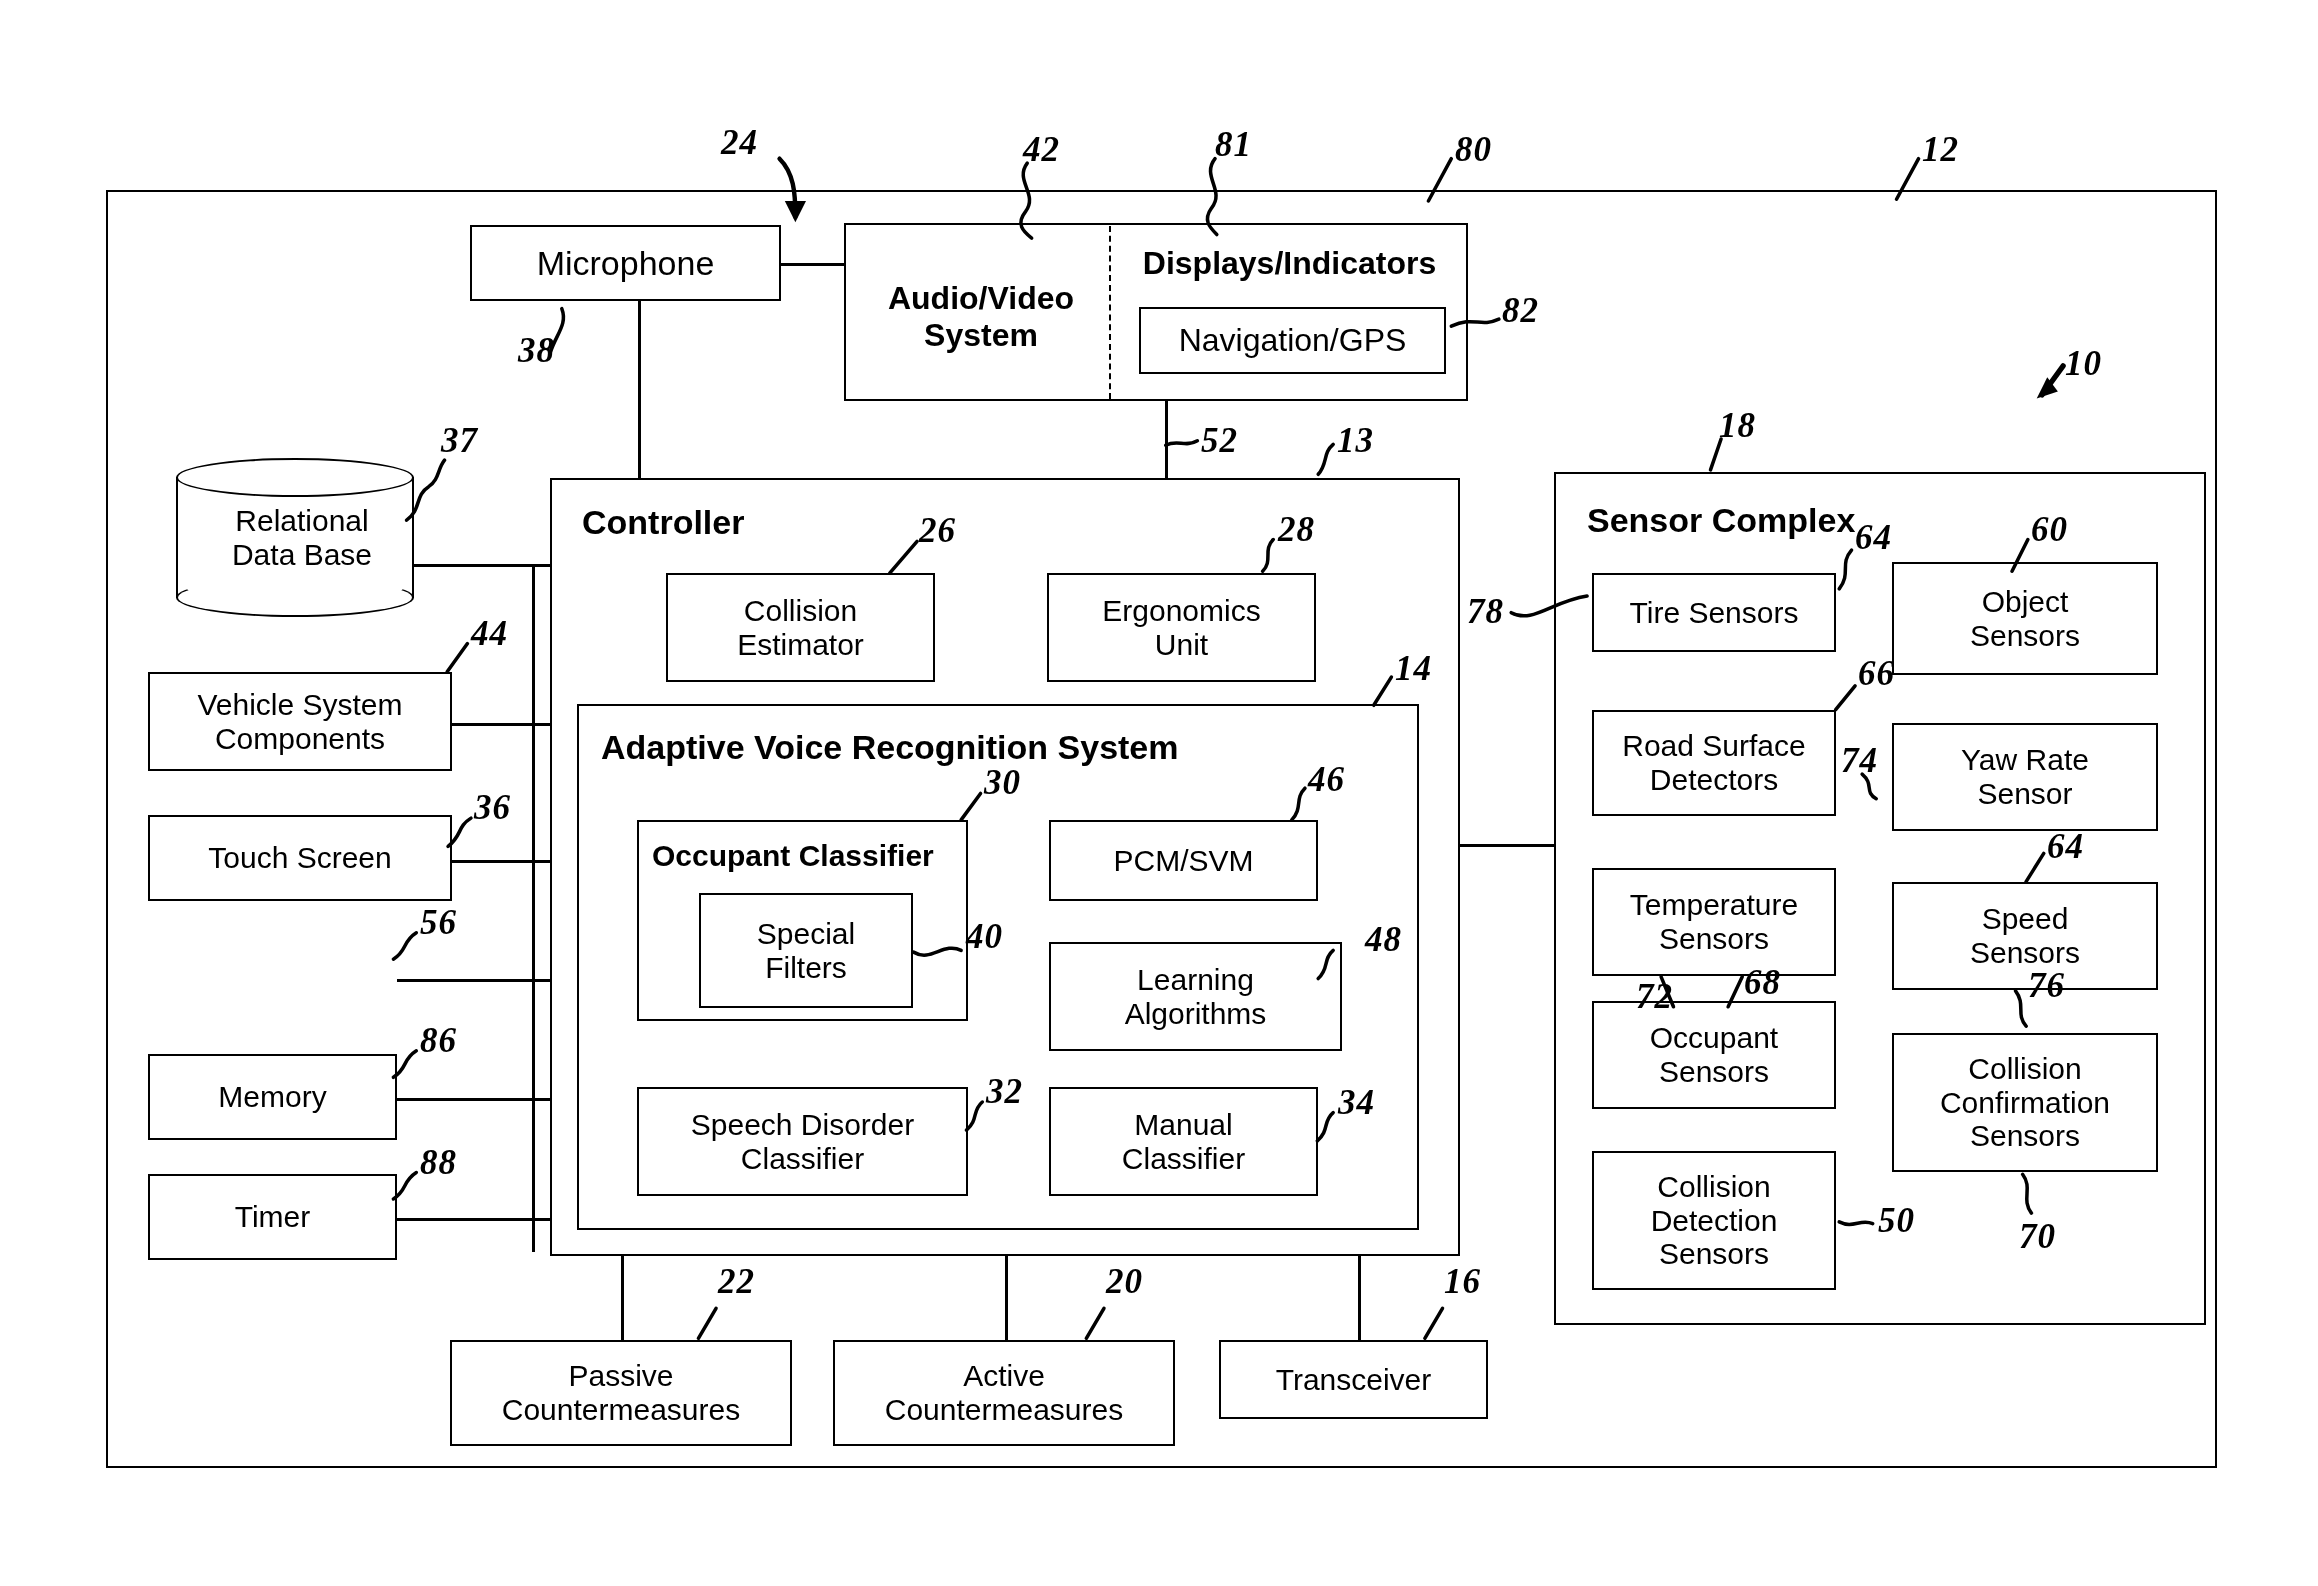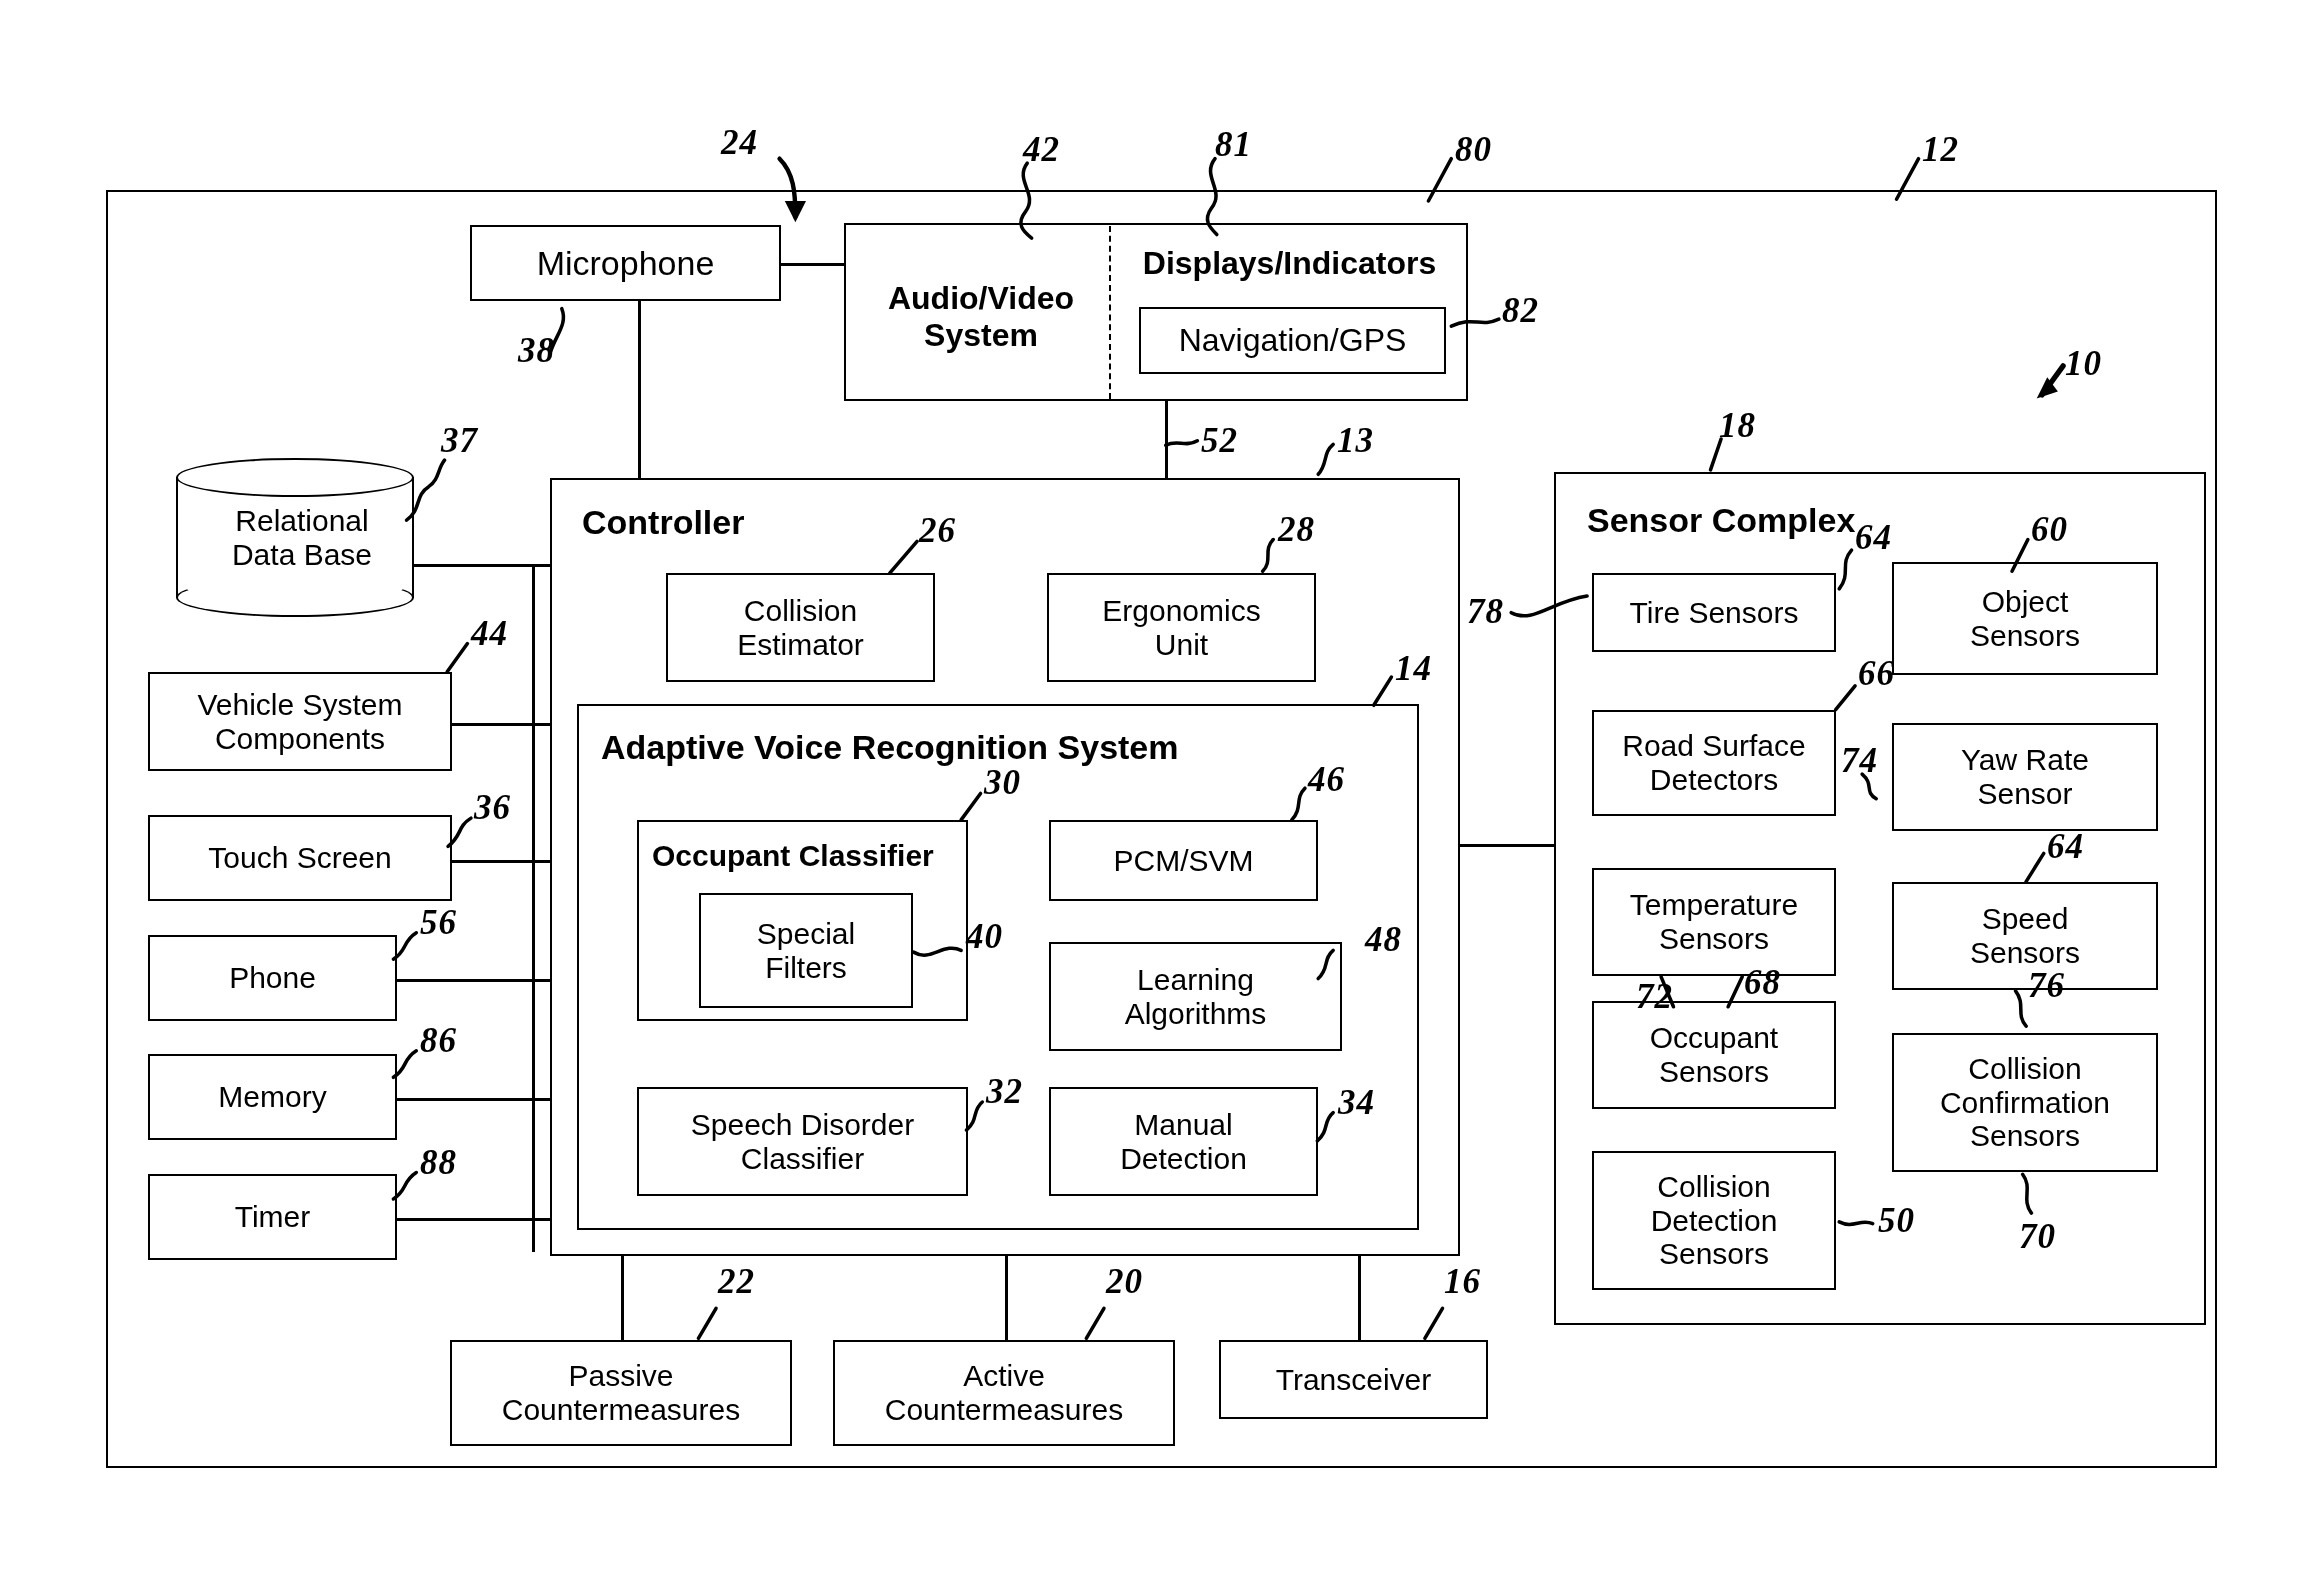--- a/index.html
+++ b/index.html
@@ -158,21 +158,20 @@
     <div class="cyl-top"></div>
     <div class="cyl-label t34">Relational
 Data Base</div>
   </div>
 
   <div class="box t34" style="left:148px; top:672px; width:304px; height:99px;">Vehicle System
 Components</div>
 
   <div class="box t34" style="left:148px; top:815px; width:304px; height:86px;">Touch Screen</div>
 
-  <div class="box t34" style="left:148px; top:935px; width:249px; height:86px;">Phone</div>
 
   <div class="box t34" style="left:148px; top:1054px; width:249px; height:86px;">Memory</div>
 
   <div class="box t34" style="left:148px; top:1174px; width:249px; height:86px;">Timer</div>
 
   <div class="panel" style="left:550px; top:478px; width:910px; height:778px;"></div>
   <div class="panel-title t38" style="left:582px; top:503px;">Controller</div>
 
   <div class="box t34" style="left:666px; top:573px; width:269px; height:109px;">Collision
 Estimator</div>
@@ -190,21 +189,21 @@
 
   <div class="box t34" style="left:1049px; top:820px; width:269px; height:81px;">PCM/SVM</div>
 
   <div class="box t34" style="left:1049px; top:942px; width:293px; height:109px;">Learning
 Algorithms</div>
 
   <div class="box t34" style="left:637px; top:1087px; width:331px; height:109px;">Speech Disorder
 Classifier</div>
 
   <div class="box t34" style="left:1049px; top:1087px; width:269px; height:109px;">Manual
-Detection</div>
+Classifier</div>
 
   <div class="panel" style="left:1554px; top:472px; width:652px; height:853px;"></div>
   <div class="panel-title t38" style="left:1587px; top:501px;">Sensor Complex</div>
 
   <div class="box t34" style="left:1592px; top:573px; width:244px; height:79px;">Tire Sensors</div>
 
   <div class="box t34" style="left:1892px; top:562px; width:266px; height:113px;">Object
 Sensors</div>
 
   <div class="box t34" style="left:1592px; top:710px; width:244px; height:106px;">Road Surface

